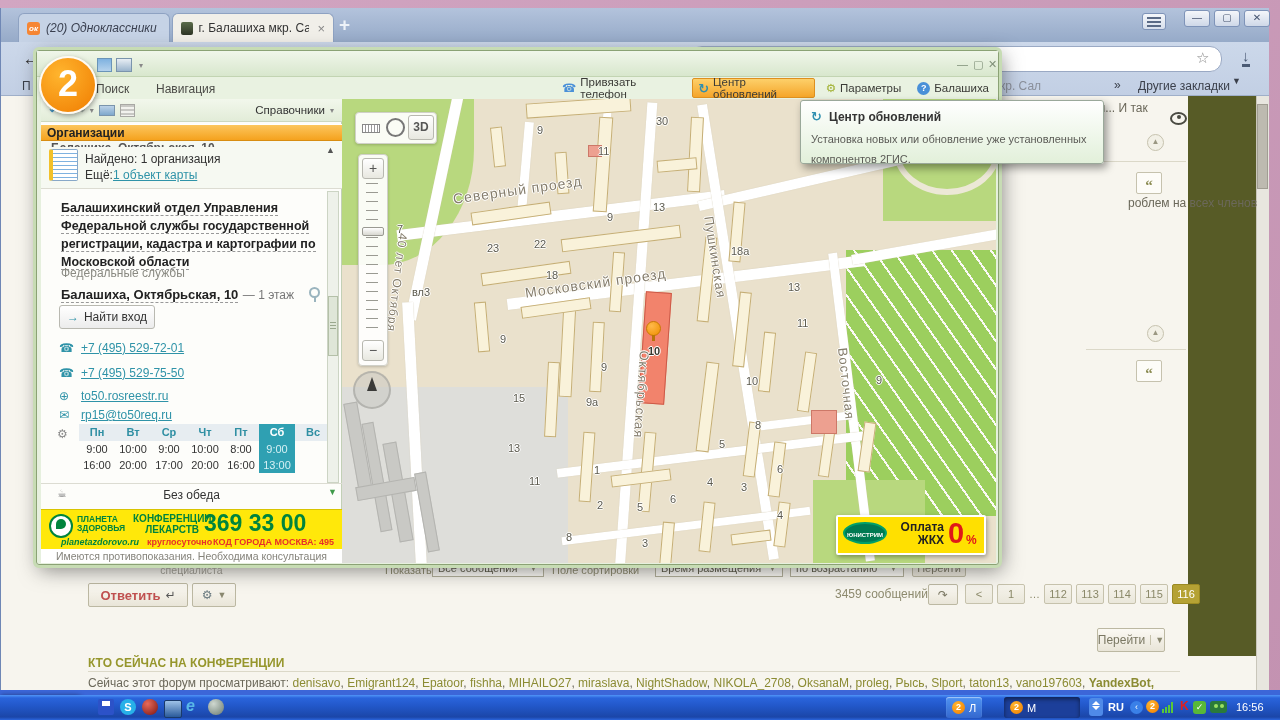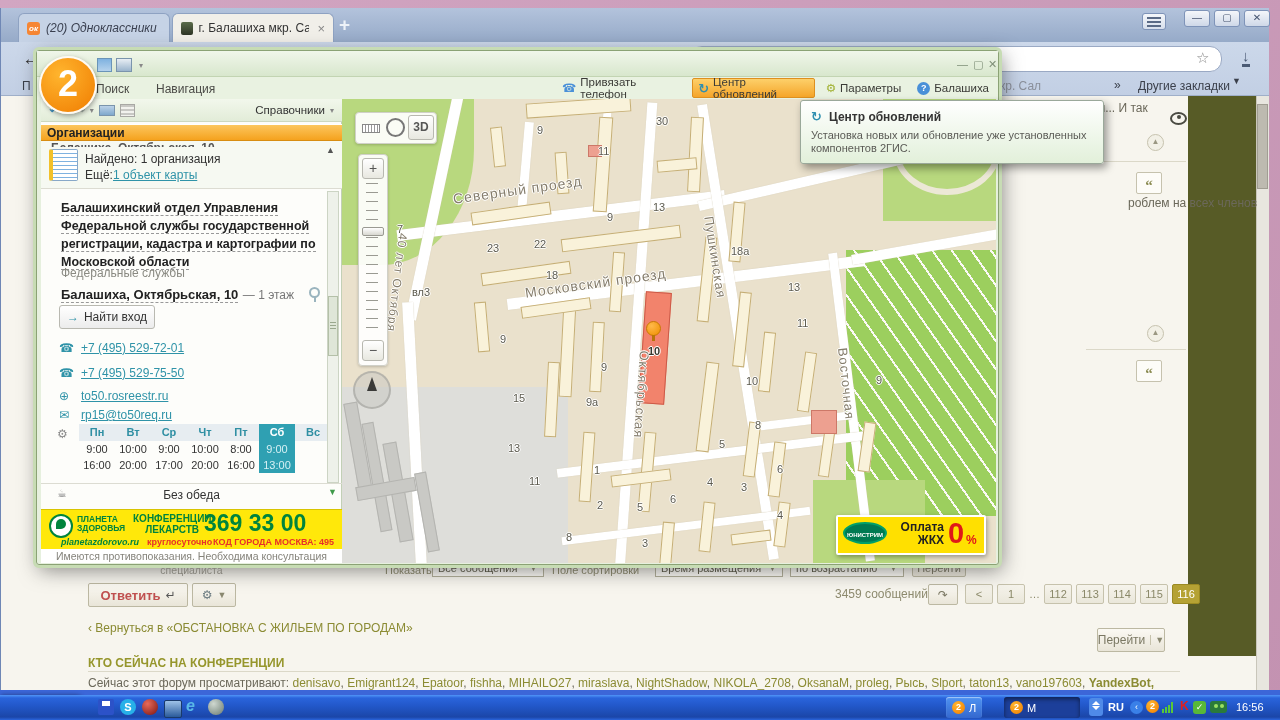--- a/index.html
+++ b/index.html
@@ -116,21 +116,21 @@
   .compass{width:38px;height:38px;border-radius:50%;background:rgba(200,200,195,.55);border:2px solid rgba(150,150,145,.5);box-sizing:border-box;}
   .needle{width:0;height:0;border-left:5px solid transparent;border-right:5px solid transparent;border-bottom:14px solid #3a3a38;margin:4px auto 0;}
   .uni{background:#ffe000;border:2px solid #fff;box-shadow:1px 2px 5px rgba(0,0,0,.35);border-radius:2px;}
   .unilogo{width:44px;height:22px;border-radius:50%;background:#007a52;border:2px solid #00a06a;color:#fff;font-size:6px;font-weight:bold;text-align:center;line-height:22px;box-sizing:border-box;}
   .uni-t{font-size:12px;font-weight:bold;color:#222;line-height:13px;text-align:right;}
   .uni-pct{color:#e01818;font-weight:bold;font-size:29px;line-height:30px;}
   .uni-ps{color:#e01818;font-weight:bold;font-size:12px;}
   
   #tooltip{left:800px;top:100px;width:302px;height:62px;background:linear-gradient(#ffffff,#e2f0da);border:1px solid #9aa89a;border-radius:3px;box-shadow:3px 4px 9px rgba(0,0,0,.4);z-index:60;}
   #tooltip .tt-title{font-size:12px;font-weight:bold;color:#333;}
-  #tooltip .tt-body{font-size:11px;color:#5a5a55;line-height:13px;}
+  #tooltip .tt-body{font-size:11px;color:#5a5a55;line-height:20px;}
   
   #taskbar{left:0;top:695px;width:1280px;height:25px;background:linear-gradient(#5095f8,#2a64dc 12%,#2257c8 45%,#1b46a8 88%,#2a64dc);z-index:100;}
   .startbtn{left:0;top:695px;width:86px;height:25px;border-radius:0 12px 12px 0;background:linear-gradient(#8cc63f,#3d9434 60%,#2e7a28);box-shadow:inset 0 1px 2px rgba(255,255,255,.6),1px 0 4px rgba(0,0,0,.4);display:flex;align-items:center;gap:5px;padding-left:6px;box-sizing:border-box;}
   .startbtn span{color:#fff;font-weight:bold;font-style:italic;font-size:15px;text-shadow:1px 1px 2px rgba(0,0,0,.5);}
   .flag{width:13px;height:13px;display:grid;grid-template-columns:6px 6px;grid-template-rows:6px 6px;gap:1px;transform:skewY(-6deg);}
   .flag i{display:block;border-radius:1px;}
   .qlicon{width:16px;height:16px;}
   .winbtn{height:21px;border-radius:3px;display:flex;align-items:center;gap:4px;padding:0 6px;box-sizing:border-box;color:#fff;font-size:11px;}
   .winbtn.idle{background:linear-gradient(#4f93f2,#3468cf);box-shadow:inset 0 1px 1px rgba(255,255,255,.5);}
   .winbtn.down{background:#1c3f9a;box-shadow:inset 0 2px 4px rgba(0,0,0,.5);}
@@ -230,24 +230,20 @@
       <div class="pgb">&lt;</div>
       <div class="pgb">1</div>
       <div class="pgdots">…</div>
       <div class="pgb">112</div>
       <div class="pgb">113</div>
       <div class="pgb">114</div>
       <div class="pgb">115</div>
       <div class="pgb act">116</div>
     </div>
 
-  <div class="a olink" style="left:88px;top:621px">
-    <span>‹</span>
-    <span>Вернуться в «ОБСТАНОВКА С ЖИЛЬЕМ ПО ГОРОДАМ»</span>
-  </div>
   <div class="a fbtn" style="left:1097px;top:628px;width:68px;height:24px">
       <span>Перейти</span>
       <b style="font-size:9px;color:#8a8870;border-left:1px solid #c6c2ac;padding-left:4px">▼</b>
     </div>
 
   <div class="a who" style="left:88px;top:656px">КТО СЕЙЧАС НА КОНФЕРЕНЦИИ</div>
   <div class="a fline" style="left:88px;top:671px;width:1092px"></div>
   <div class="a uline" style="left:88px;top:676px;width:1100px;white-space:nowrap;overflow:hidden" id="user-line"><span>Сейчас этот форум просматривают: </span><span class="uname">denisavo</span>, <span class="uname">Emigrant124</span>, <span class="uname">Epatoor</span>, <span class="uname">fishha</span>, <span class="uname">MIHAILO27</span>, <span class="uname">miraslava</span>, <span class="uname">NightShadow</span>, <span class="uname">NIKOLA_2708</span>, <span class="uname">OksanaM</span>, <span class="uname">proleg</span>, <span class="uname">Рысь</span>, <span class="uname">Slport</span>, <span class="uname">taton13</span>, <span class="uname">vano197603</span>, <span class="ubold">YandexBot,</span></div>
   <div class="a bluebar"></div>
 

